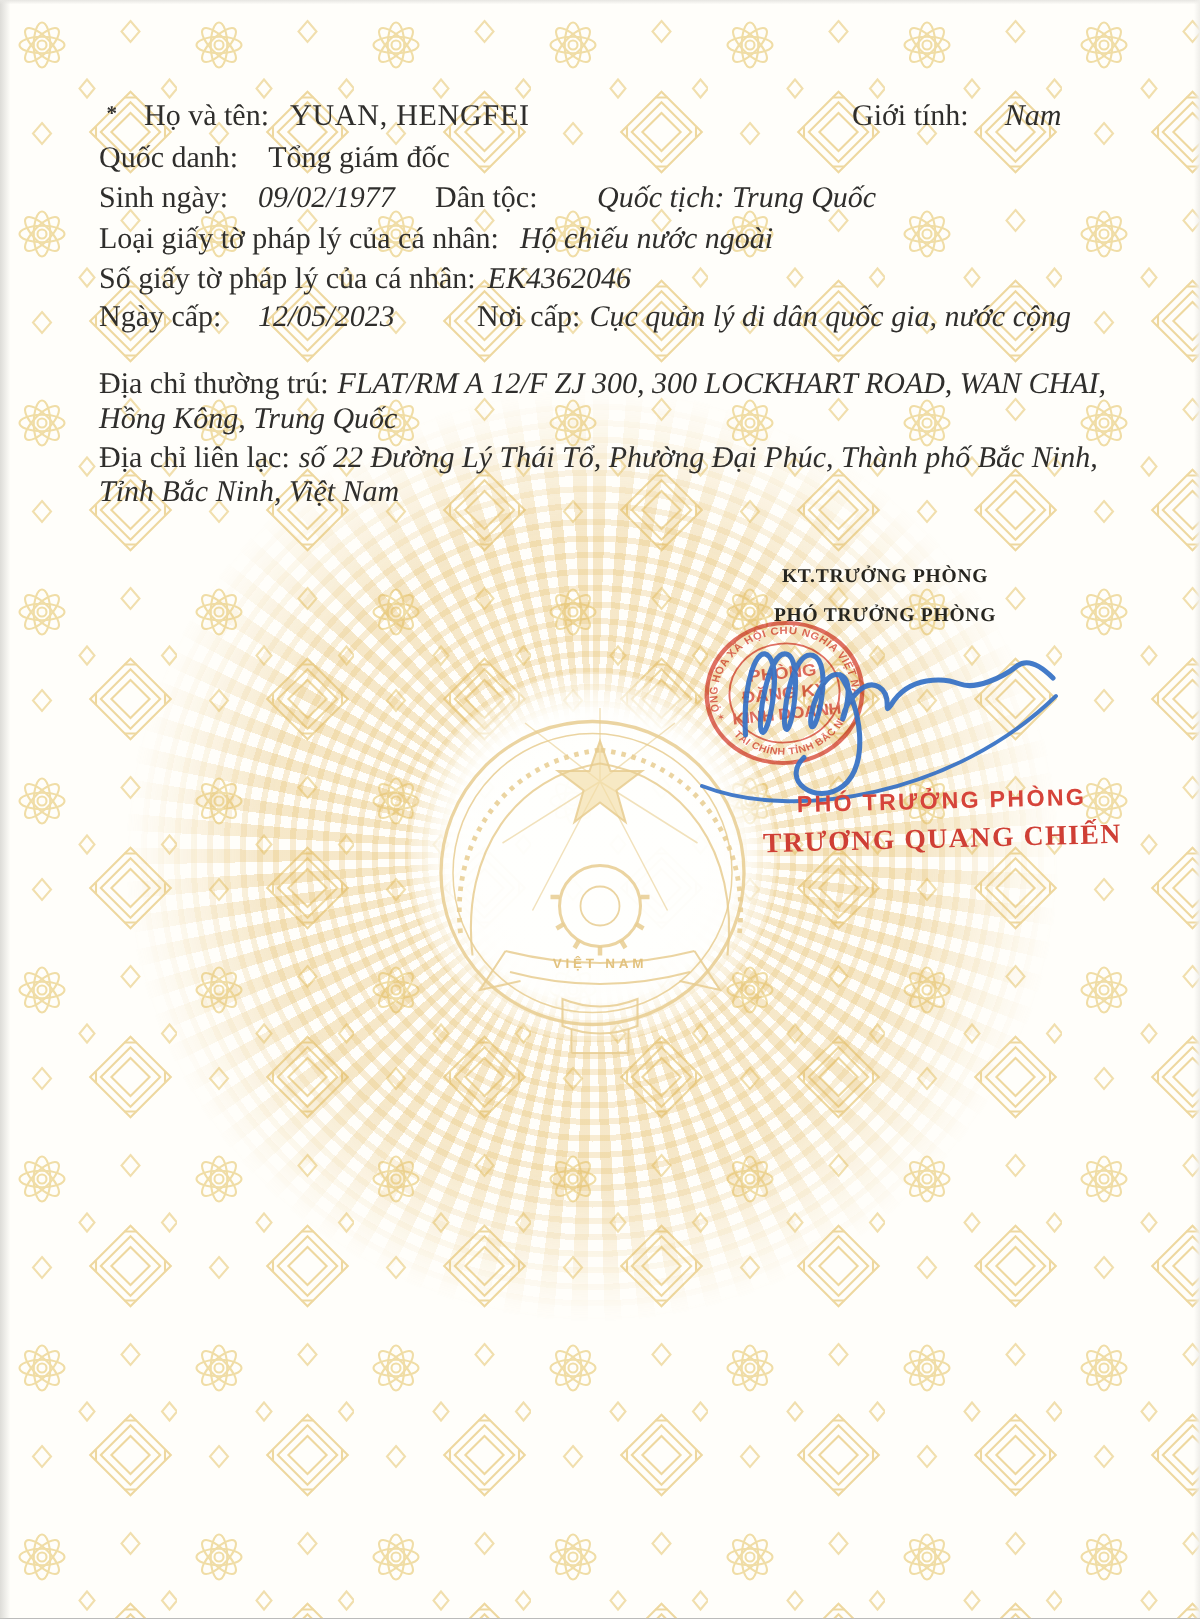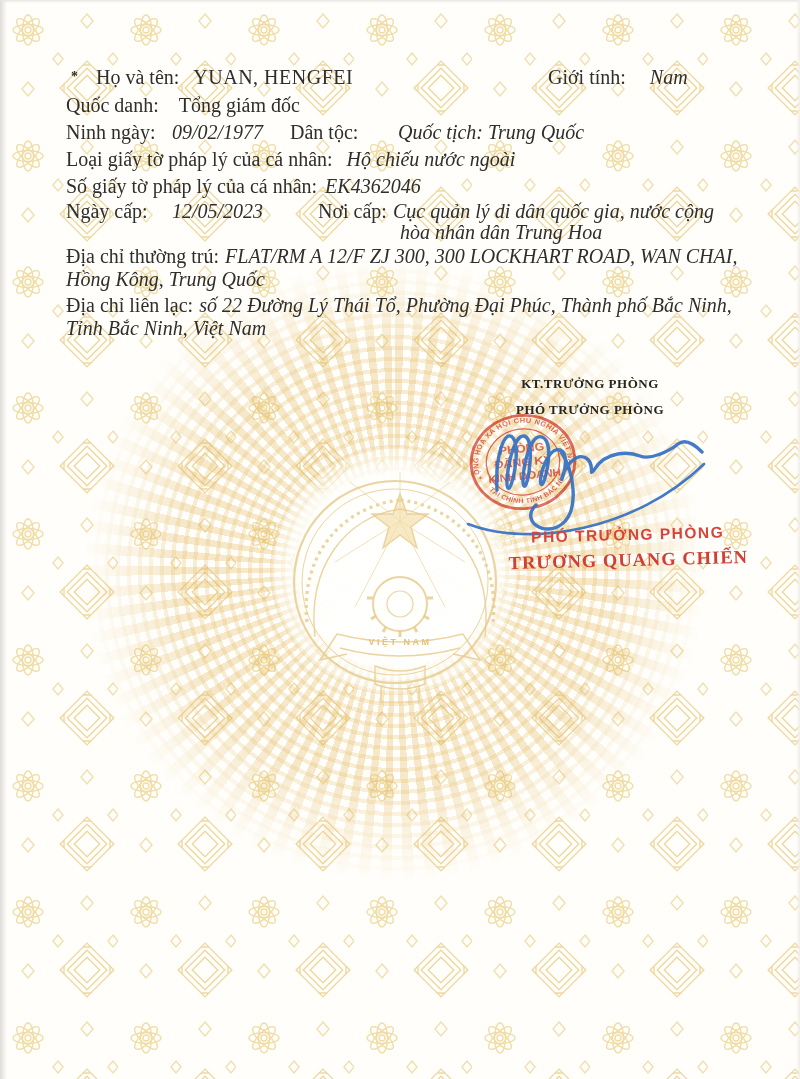--- a/index.html
+++ b/index.html
@@ -115,48 +115,47 @@
       <path d="M-14,104 v16 M24,104 v16 M-14,120 h38" stroke-width="1.2"></path>
       <text x="5" y="63" text-anchor="middle" font-size="9" letter-spacing="2.5" fill="#e2c27e" stroke="none" font-family="Liberation Sans, sans-serif" font-weight="bold">VIỆT NAM</text>
     </g>
   </svg>
 
   <span class="marker">*</span>
 
   <div class="txt" style="left:96px;top:67px;">
     <span class="lbl">Họ và tên:</span><span class="gap"></span><span class="lbl" style="letter-spacing:.5px">YUAN, HENGFEI</span>
   </div>
-  <div class="txt" style="left:548px;top:67px;">
+  <div class="txt" style="left:568px;top:67px;">
     <span class="lbl">Giới tính:</span><span class="gap" style="width:24px"></span><span class="val">Nam</span>
   </div>
 
   <div class="txt" style="left:66px;top:95px;">
     <span class="lbl">Quốc danh:</span><span class="gap" style="width:20px"></span><span class="lbl">Tổng giám đốc</span>
   </div>
 
   <div class="txt" style="left:66px;top:122px;">
-    <span class="lbl">Ninh ngày:</span>
+    <span class="lbl">Sinh ngày:</span>
   </div>
   <div class="txt val" style="left:172px;top:122px;">09/02/1977</div>
   <div class="txt lbl" style="left:290px;top:122px;">Dân tộc:</div>
   <div class="txt val" style="left:398px;top:122px;">Quốc tịch: Trung Quốc</div>
 
   <div class="txt" style="left:66px;top:149px;">
     <span class="lbl">Loại giấy tờ pháp lý của cá nhân:</span><span class="gap"></span><span class="val">Hộ chiếu nước ngoài</span>
   </div>
 
   <div class="txt" style="left:66px;top:176px;">
     <span class="lbl">Số giấy tờ pháp lý của cá nhân:</span><span class="gap" style="width:8px"></span><span class="val">EK4362046</span>
   </div>
 
   <div class="txt lbl" style="left:66px;top:201px;">Ngày cấp:</div>
   <div class="txt val" style="left:172px;top:201px;">12/05/2023</div>
   <div class="txt lbl" style="left:318px;top:201px;">Nơi cấp:</div>
   <div class="txt val" style="left:393px;top:201px;">Cục quản lý di dân quốc gia, nước cộng</div>
-  <div class="txt val" style="left:400px;top:222px;">hòa nhân dân Trung Hoa</div>
 
   <div class="txt" style="left:66px;top:246px;">
     <span class="lbl">Địa chỉ thường trú:</span><span class="gap" style="width:6px"></span><span class="val">FLAT/RM A 12/F ZJ 300, 300 LOCKHART ROAD, WAN CHAI,</span>
   </div>
   <div class="txt val" style="left:66px;top:269px;">Hồng Kông, Trung Quốc</div>
 
   <div class="txt" style="left:66px;top:295px;">
     <span class="lbl">Địa chỉ liên lạc:</span><span class="gap" style="width:6px"></span><span class="val">số 22 Đường Lý Thái Tổ, Phường Đại Phúc, Thành phố Bắc Ninh,</span>
   </div>
   <div class="txt val" style="left:66px;top:318px;">Tỉnh Bắc Ninh, Việt Nam</div>

